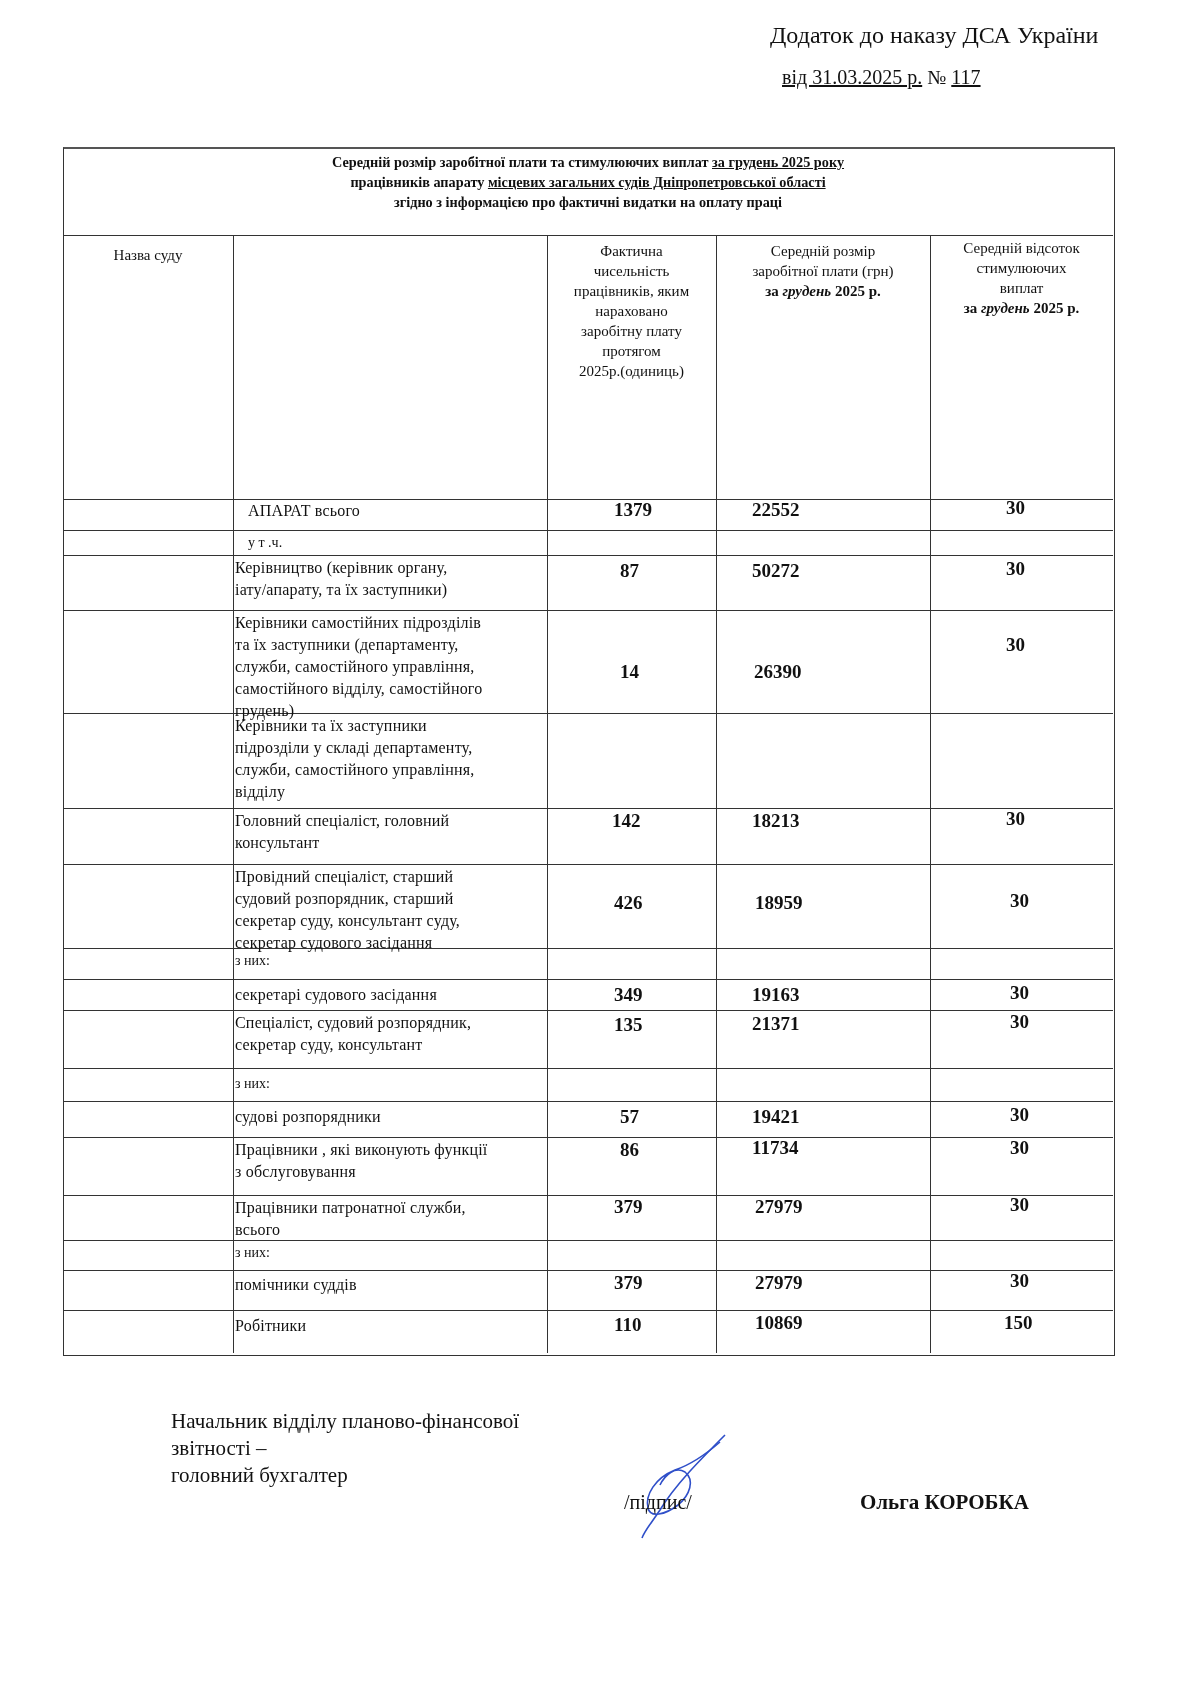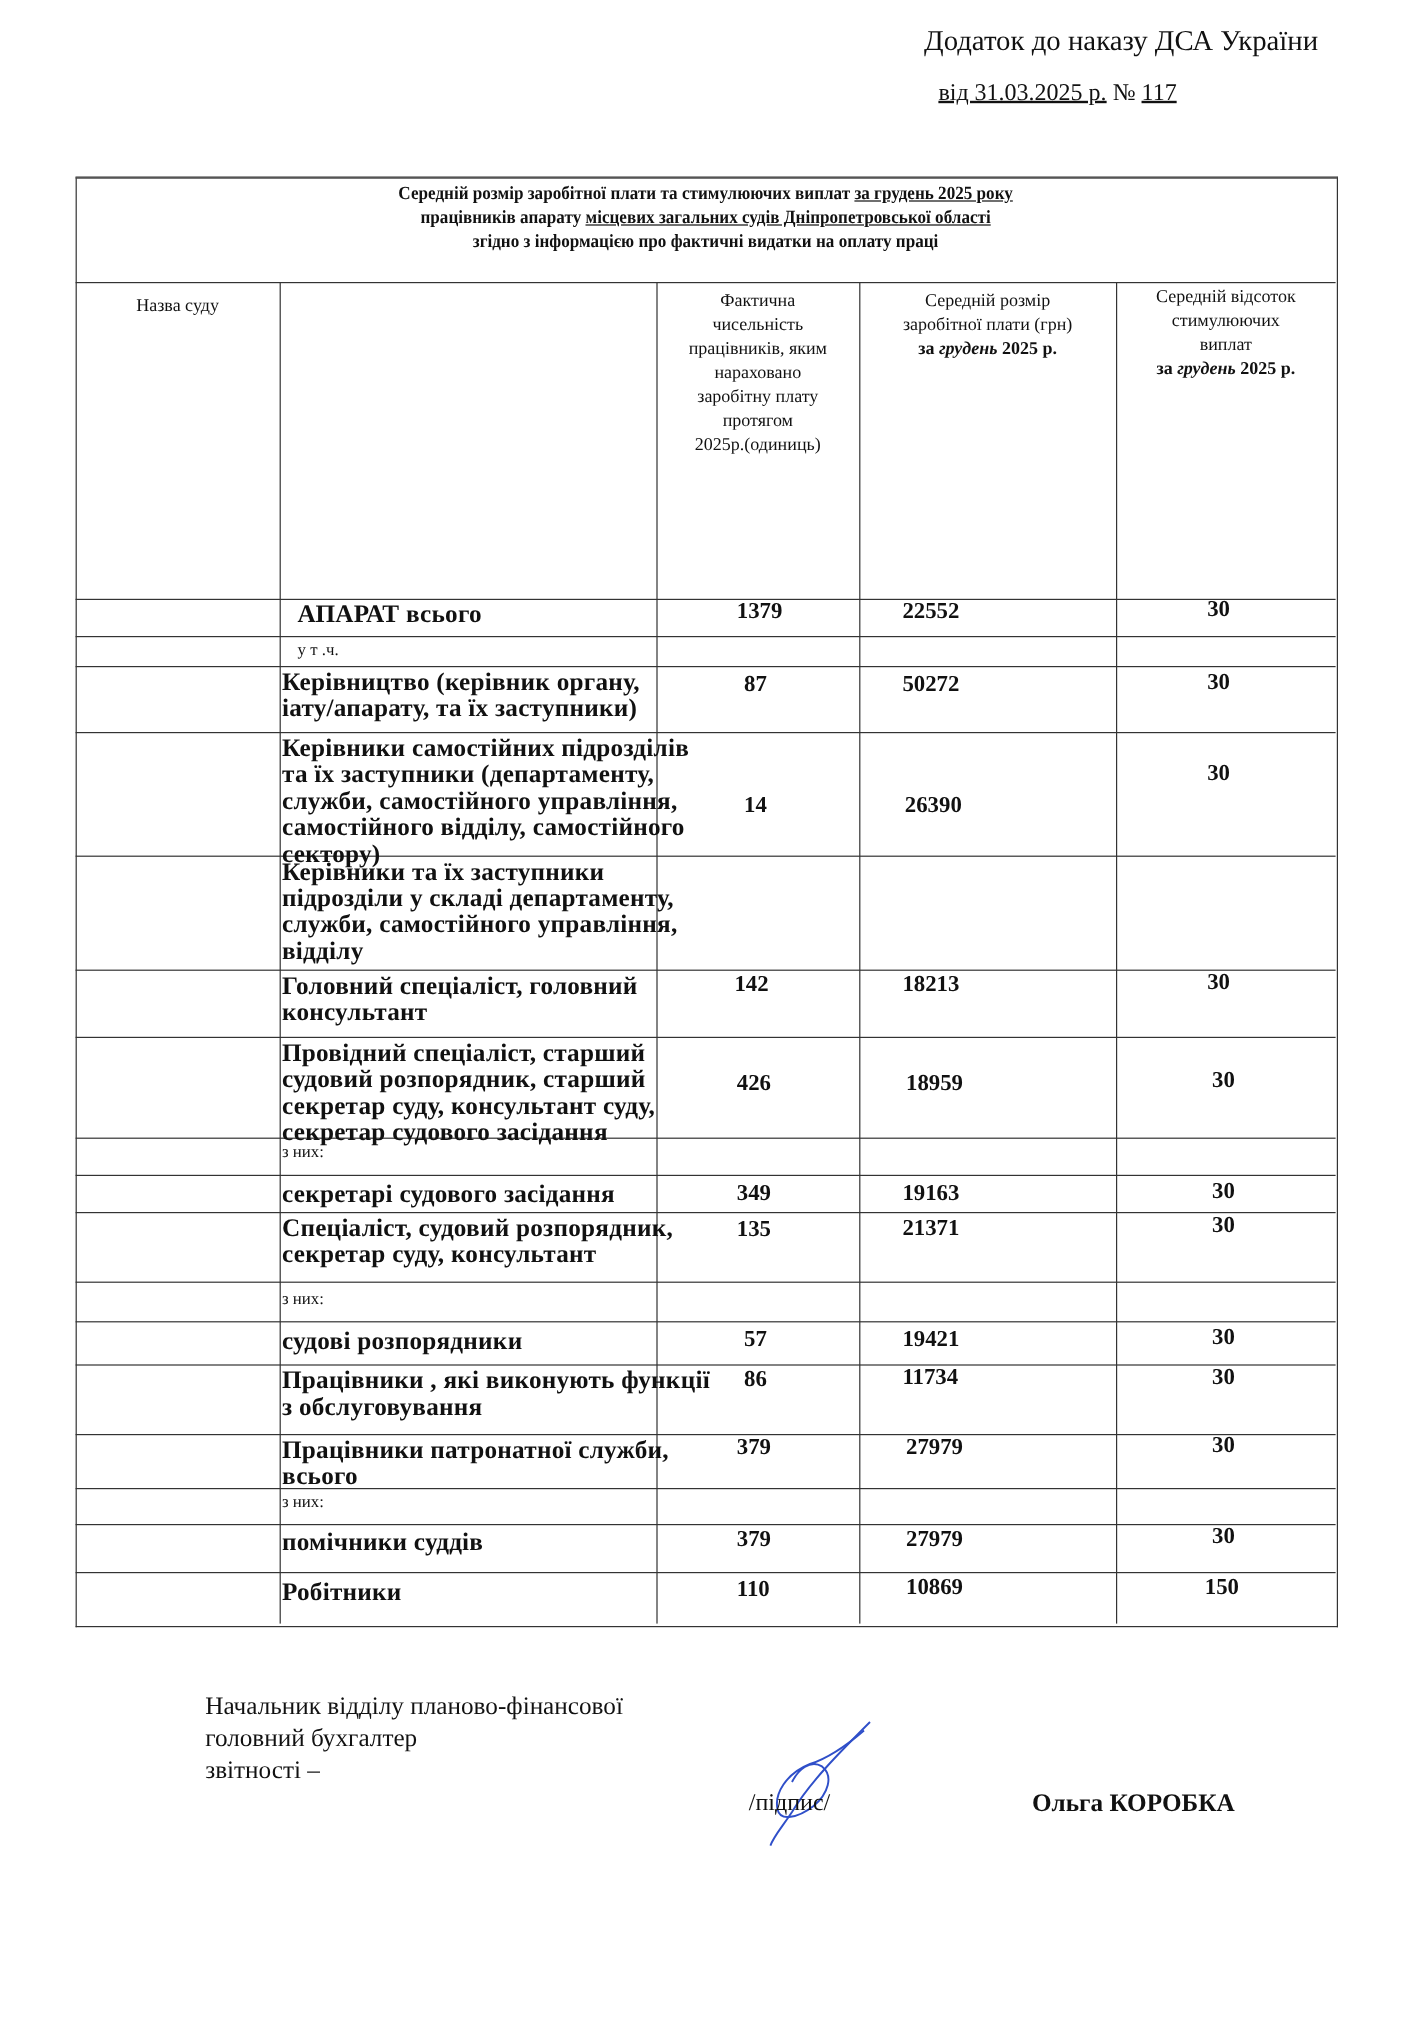--- a/index.html
+++ b/index.html
@@ -22,21 +22,21 @@
   }
 
   .hline { position: absolute; height: 0; border-top: 1.3px solid #333; }
   .vline { position: absolute; width: 0; border-left: 1.3px solid #333; }
 
   .cell { position: absolute; font-size: 15px; line-height: 20px; }
   .hdr { text-align: center; font-size: 15px; line-height: 20px; }
   .bold { font-weight: bold; }
   .it { font-style: italic; }
   .num { font-weight: bold; font-size: 19px; line-height: 22px; position: absolute; }
-  .lbl { position: absolute; font-weight: bold; font-size: 21px; line-height: 22px; letter-spacing: 0.2px; }
+  .lbl { position: absolute; font-weight: normal; font-size: 16px; line-height: 22px; letter-spacing: 0.2px; }
   .sub { position: absolute; font-size: 14px; line-height: 20px; }
 
   .footer-left { position: absolute; left: 171px; top: 1408px; font-size: 21px; line-height: 27px; }
   .footer-sig { position: absolute; left: 624px; top: 1489px; font-size: 20px; line-height: 27px; }
   .footer-name { position: absolute; left: 860px; top: 1489px; font-size: 21px; font-weight: bold; line-height: 27px; }
   .sig-svg { position: absolute; left: 620px; top: 1430px; }
 </style>
 </head>
 <body>
 
@@ -112,21 +112,21 @@
 </div>
 <div class="num" style="left:620px; top:560px;">87</div>
 <div class="num" style="left:752px; top:560px;">50272</div>
 <div class="num" style="left:1006px; top:558px;">30</div>
 
 <div class="lbl" style="left:235px; top:612px;">
   <div>Керівники самостійних підрозділів</div>
   <div>та їх заступники (департаменту,</div>
   <div>служби, самостійного управління,</div>
   <div>самостійного відділу, самостійного</div>
-  <div>сектору)</div>
+  <div>грудень)</div>
 </div>
 <div class="num" style="left:620px; top:661px;">14</div>
 <div class="num" style="left:754px; top:661px;">26390</div>
 <div class="num" style="left:1006px; top:634px;">30</div>
 
 <div class="lbl" style="left:235px; top:715px;">
   <div>Керівники  та їх заступники</div>
   <div>підрозділи у складі департаменту,</div>
   <div>служби, самостійного управління,</div>
   <div>відділу</div>
@@ -195,22 +195,22 @@
 <div class="num" style="left:755px; top:1272px;">27979</div>
 <div class="num" style="left:1010px; top:1270px;">30</div>
 
 <div class="lbl" style="left:235px; top:1315px;">Робітники</div>
 <div class="num" style="left:614px; top:1314px;">110</div>
 <div class="num" style="left:755px; top:1312px;">10869</div>
 <div class="num" style="left:1004px; top:1312px;">150</div>
 
 <div class="footer-left">
   <div>Начальник відділу планово-фінансової</div>
+  <div>звітності –</div>
   <div>головний бухгалтер</div>
-  <div>звітності –</div>
 </div>
 
 <svg class="sig-svg" width="120" height="110" viewBox="0 0 120 110">
   <path d="M105 5 C 80 30, 55 55, 40 80 C 30 95, 25 100, 22 108" fill="none" stroke="#2f4fc9" stroke-width="1.6"></path>
   <path d="M100 12 C 85 25, 70 35, 55 40 C 35 48, 25 65, 28 78 C 30 88, 45 85, 58 75 C 70 65, 75 50, 65 42 C 55 36, 45 45, 40 55" fill="none" stroke="#2f4fc9" stroke-width="1.6"></path>
 </svg>
 
 <div class="footer-sig">/підпис/</div>
 <div class="footer-name">Ольга КОРОБКА</div>
 

